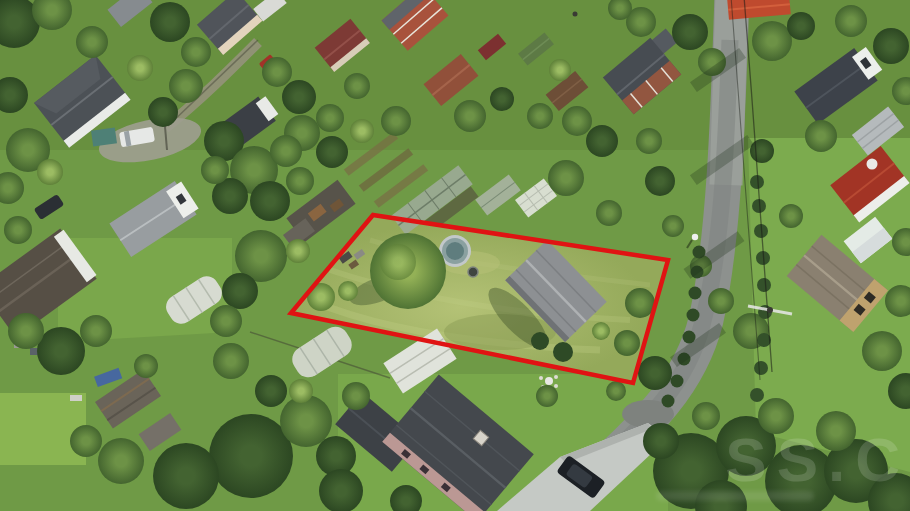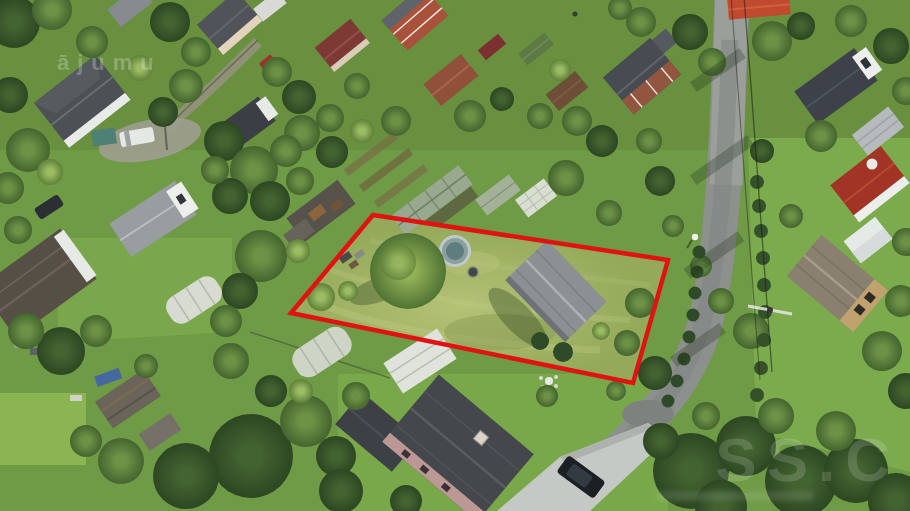--- a/index.html
+++ b/index.html
@@ -3,21 +3,21 @@
 <meta charset="utf-8">
 <style>
   html,body{margin:0;padding:0;background:#222;}
   .stage{
     position:relative;width:910px;height:511px;overflow:hidden;
     background:#6f9a46;font-family:"Liberation Sans",sans-serif;
   }
   .stage svg{position:absolute;left:0;top:0;}
   .wm{position:absolute;color:rgba(255,255,255,0.26);font-weight:700;pointer-events:none;white-space:nowrap;}
   .wm-top{left:57px;top:50px;font-size:22px;letter-spacing:8px;color:rgba(255,255,255,0.24);}
-  .wm-br{right:10px;bottom:16px;font-size:62px;letter-spacing:10px;color:rgba(255,255,255,0.15);}
+  .wm-br{right:0;bottom:16px;font-size:62px;letter-spacing:10px;color:rgba(255,255,255,0.15);}
   .wm-br-sub{position:absolute;right:96px;bottom:10px;width:158px;height:10px;
     background:rgba(255,255,255,0.10);filter:blur(2px);border-radius:5px;}
 </style>
 </head>
 <body>
 
 <div class="stage">
 <svg width="910" height="511" viewBox="0 0 910 511">
   <defs>
     <radialGradient id="gD">
@@ -487,16 +487,15 @@
     <circle cx="575" cy="14" r="2.5" fill="#3a3a34"></circle>
   </g>
   <g>
     <line x1="692" y1="240" x2="687" y2="248" stroke="rgba(0,0,0,0.4)" stroke-width="2"></line>
     <circle cx="695" cy="237" r="3.2" fill="#eef0ee"></circle>
   </g>
 
   <polygon fill="none" stroke-linejoin="miter" points="373,215 668,260 633,383 291,313" stroke="#e01313" stroke-width="4.5"></polygon>
 </svg>
 
-<div class="wm wm-top">ājumu</div>
 <div class="wm wm-br">SS.C</div>
 <div class="wm-br-sub"></div>
 </div>
 
 </body></html>

